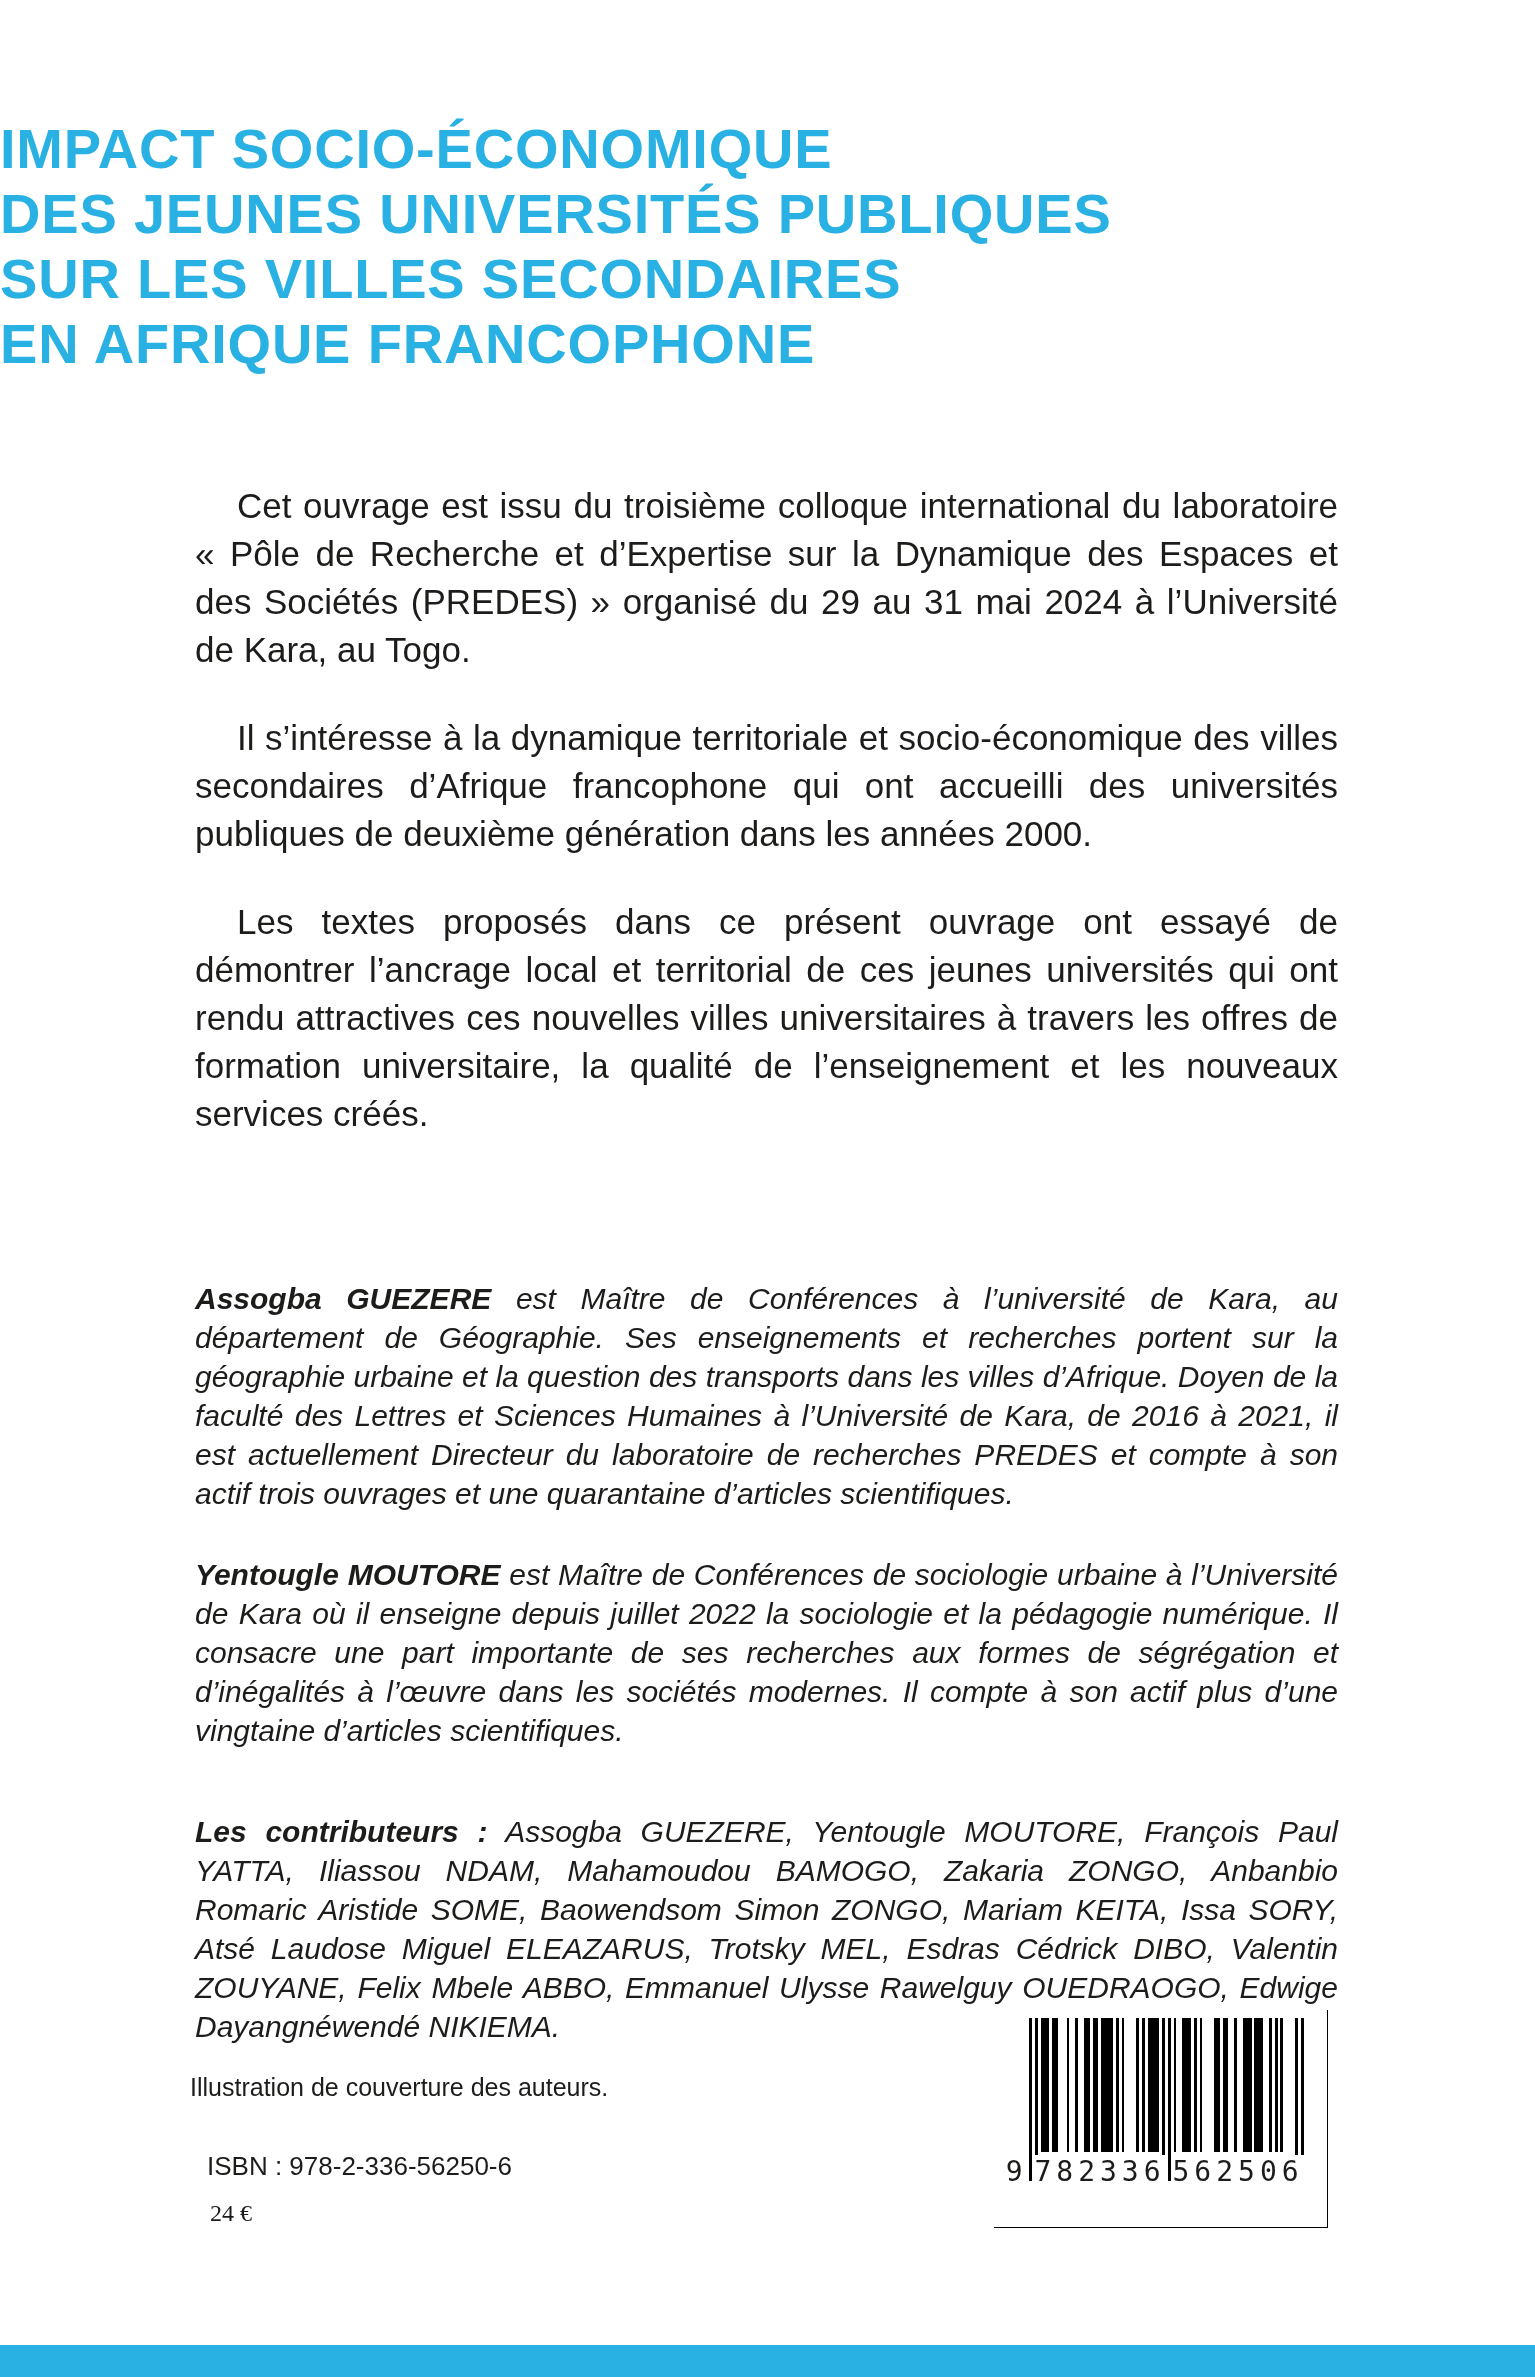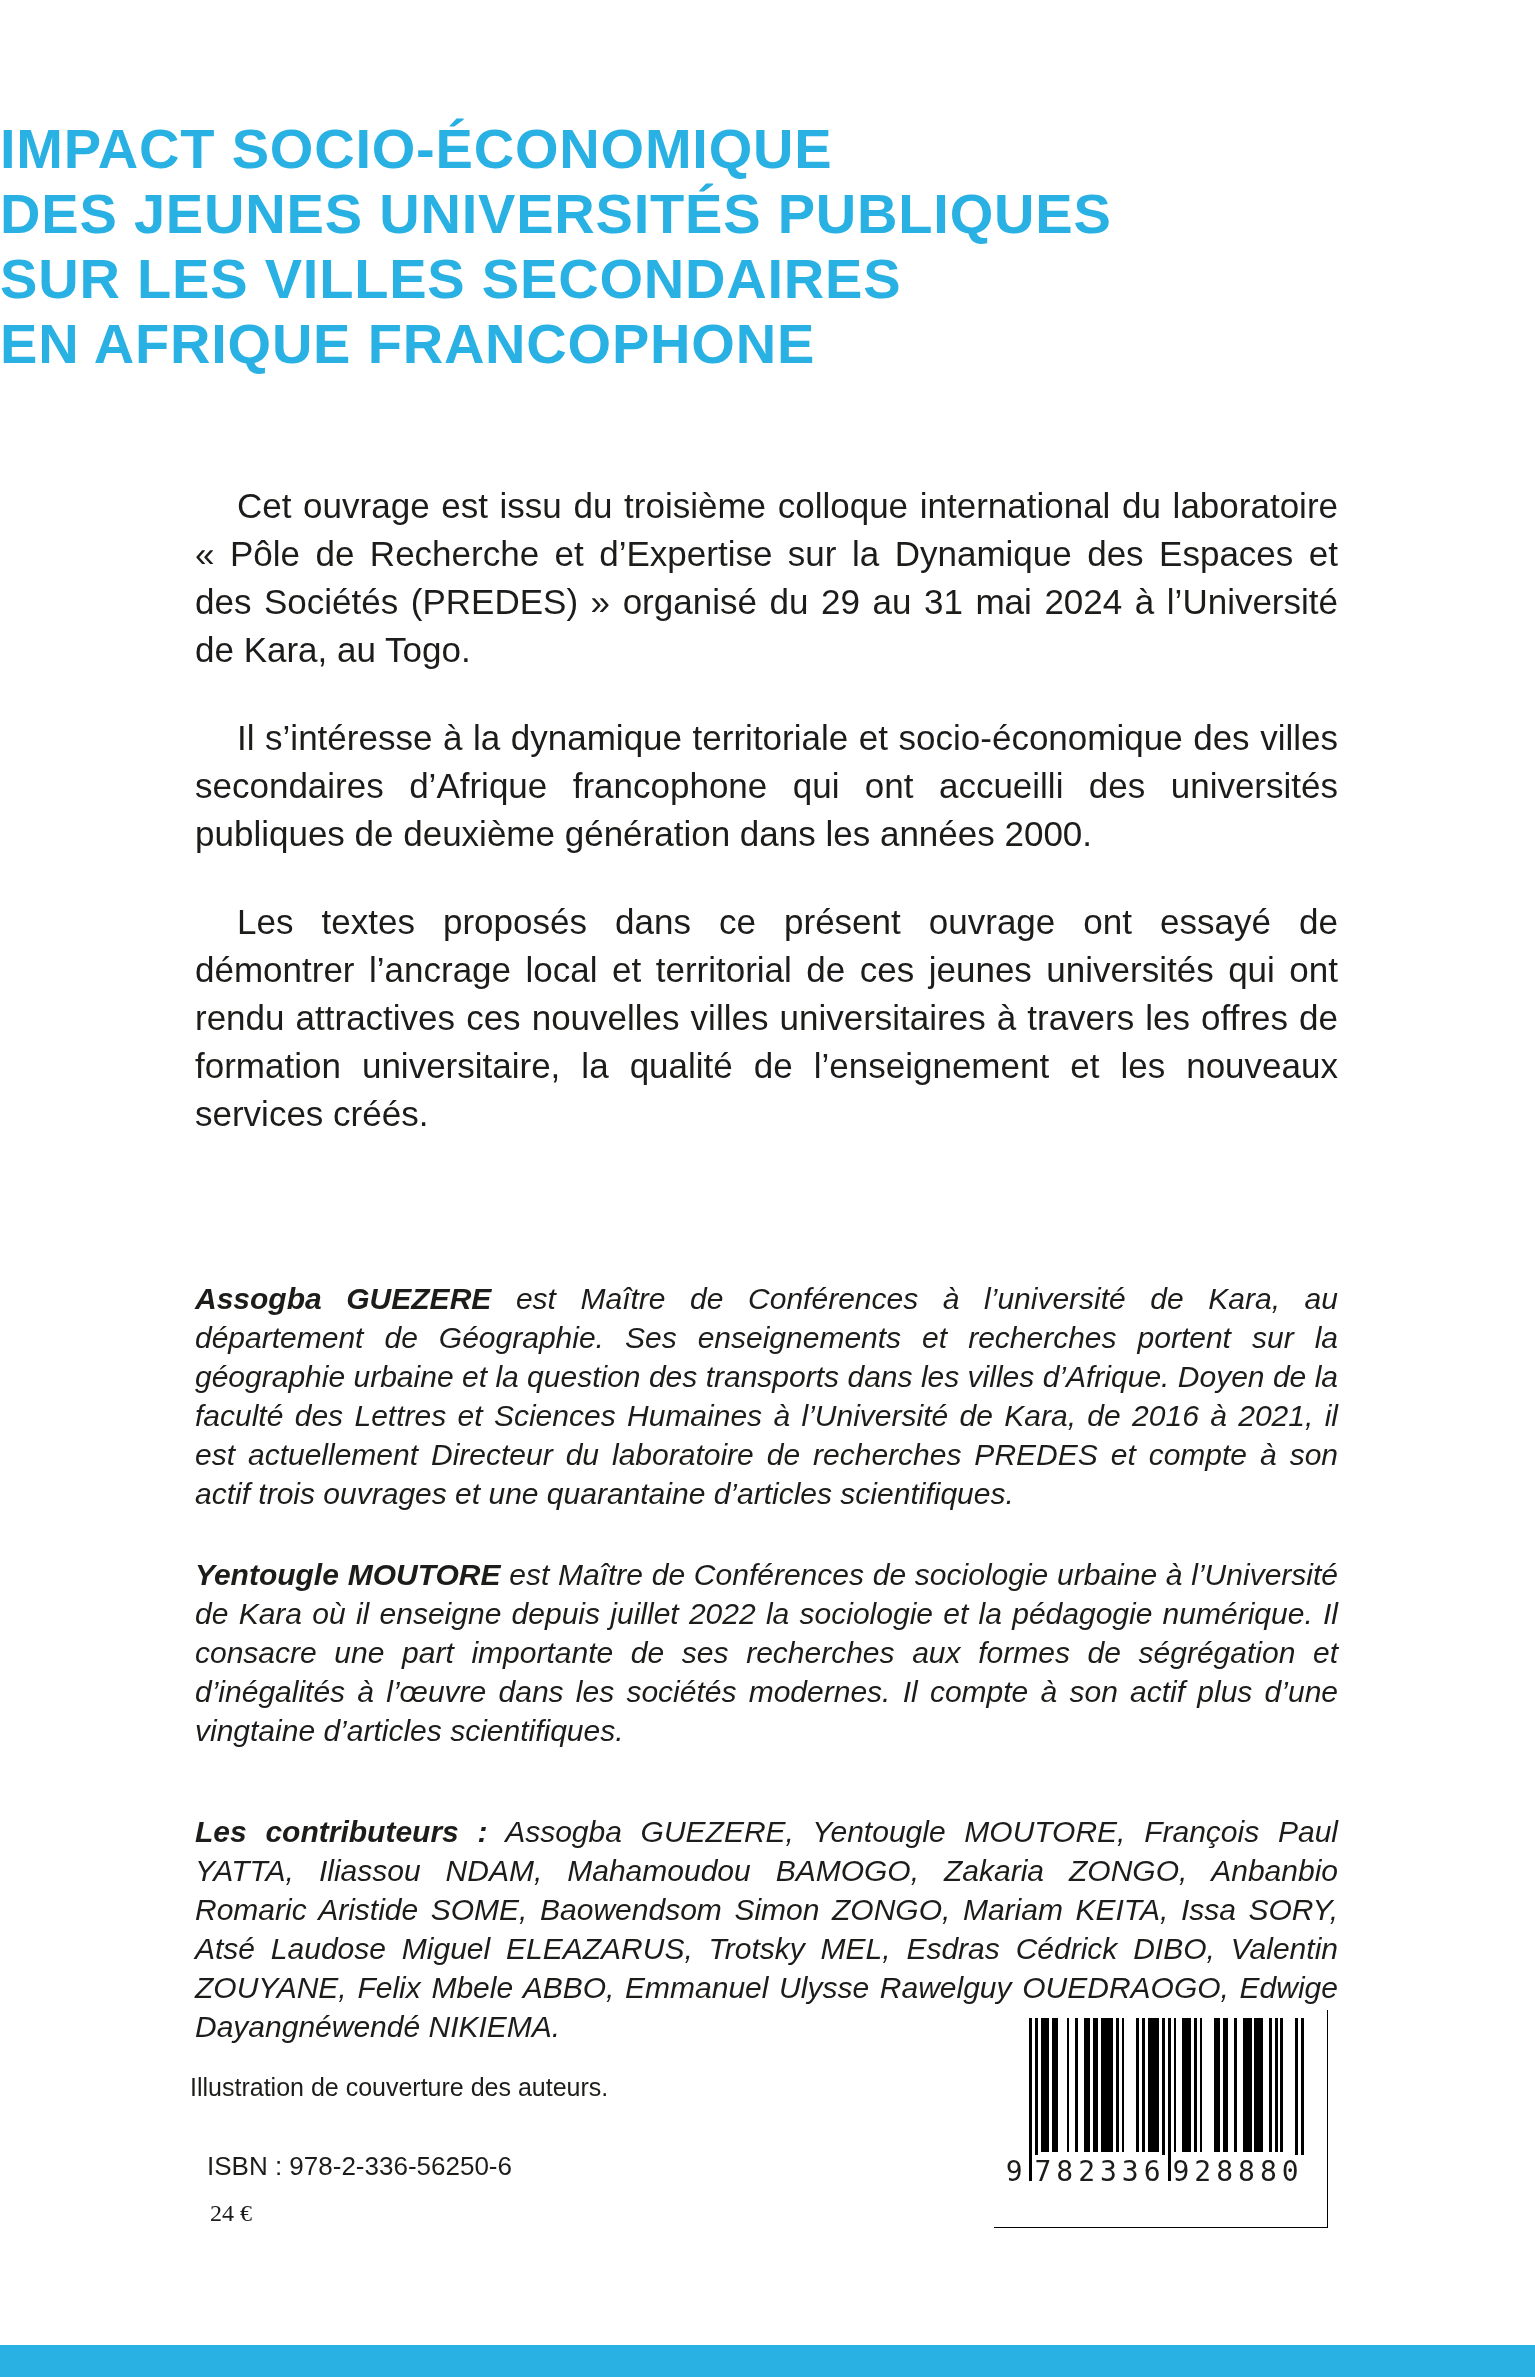--- a/index.html
+++ b/index.html
@@ -240,20 +240,20 @@
         <div class="bc-module"></div>
         <div class="bc-module"></div>
         <div class="bc-module"></div>
         <div class="bc-module bc-bar bc-guard"></div>
         <div class="bc-module"></div>
         <div class="bc-module bc-bar bc-guard"></div>
       </div>
     <div class="bc-digits">
       <span>9</span>
       <span>782336</span>
-      <span>928880</span>
+      <span>562506</span>
     </div>
   </div>
 
   <div class="bottom-strip"></div>
 
 </div>
 
 
 </body></html>

